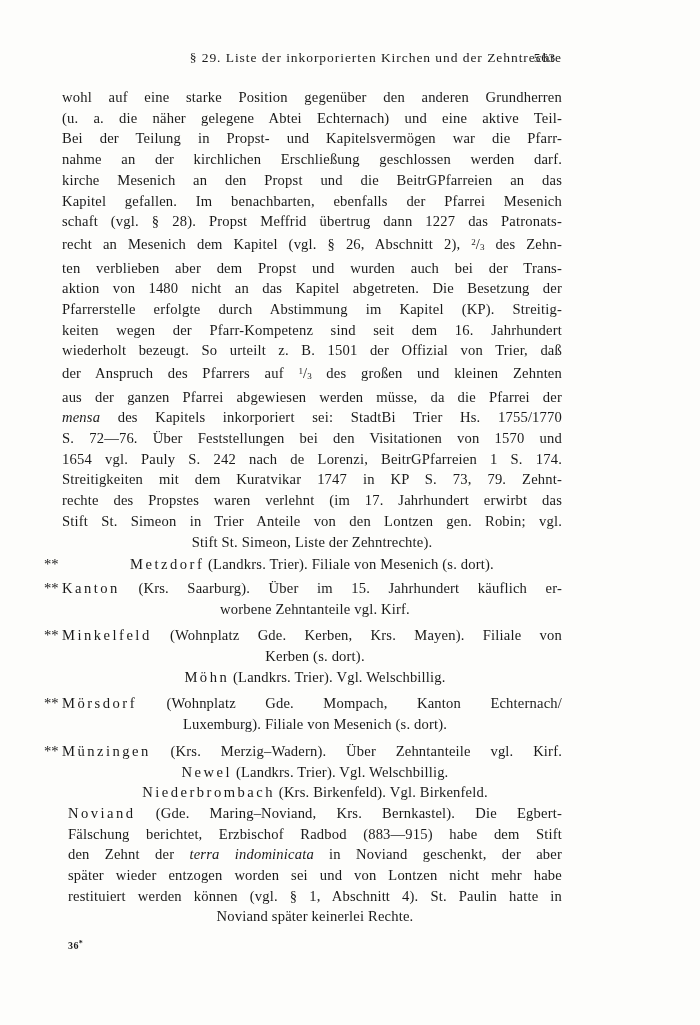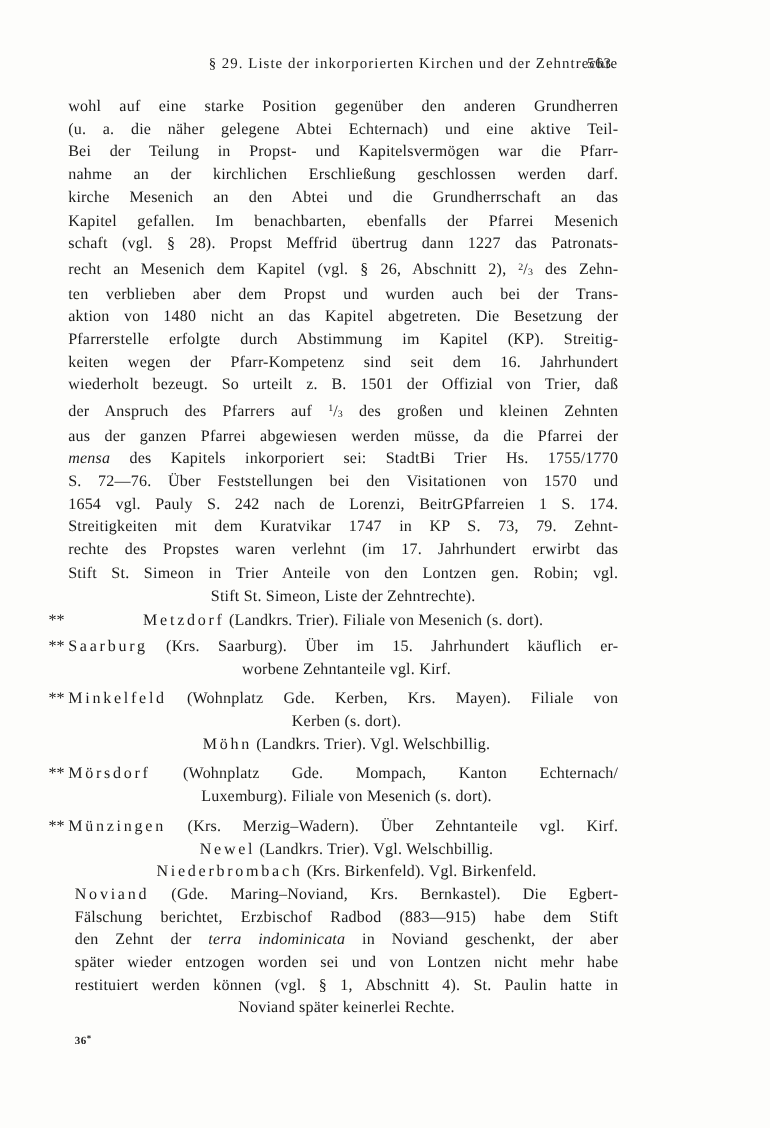--- a/index.html
+++ b/index.html
@@ -71,21 +71,21 @@
     <span>§ 29. Liste der inkorporierten Kirchen und der Zehntrechte</span>
     <span class="page-number">563</span>
   </div>
 
   <div class="content">
     <div class="main-paragraph">
         <div class="line body-line just"><span class="seg-normal">wohl auf eine starke Position gegenüber den anderen Grundherren</span></div>
         <div class="line body-line just"><span class="seg-normal">(u. a. die näher gelegene Abtei Echternach) und eine aktive Teil-</span></div>
         <div class="line body-line just"><span class="seg-normal">Bei der Teilung in Propst- und Kapitelsvermögen war die Pfarr-</span></div>
         <div class="line body-line just"><span class="seg-normal">nahme an der kirchlichen Erschließung geschlossen werden darf.</span></div>
-        <div class="line body-line just"><span class="seg-normal">kirche Mesenich an den Abtei und die Grundherrschaft an das</span></div>
+        <div class="line body-line just"><span class="seg-normal">kirche Mesenich an den Propst und die BeitrGPfarreien an das</span></div>
         <div class="line body-line just"><span class="seg-normal">Kapitel gefallen. Im benachbarten, ebenfalls der Pfarrei Mesenich</span></div>
         <div class="line body-line just"><span class="seg-normal">schaft (vgl. § 28). Propst Meffrid übertrug dann 1227 das Patronats-</span></div>
         <div class="line body-line just"><span class="seg-normal">recht an Mesenich dem Kapitel (vgl. § 26, Abschnitt 2), </span><span class="seg-sup">2</span><span class="seg-normal">/</span><span class="seg-sub">3</span><span class="seg-normal"> des Zehn-</span></div>
         <div class="line body-line just"><span class="seg-normal">ten verblieben aber dem Propst und wurden auch bei der Trans-</span></div>
         <div class="line body-line just"><span class="seg-normal">aktion von 1480 nicht an das Kapitel abgetreten. Die Besetzung der</span></div>
         <div class="line body-line just"><span class="seg-normal">Pfarrerstelle erfolgte durch Abstimmung im Kapitel (KP). Streitig-</span></div>
         <div class="line body-line just"><span class="seg-normal">keiten wegen der Pfarr-Kompetenz sind seit dem 16. Jahrhundert</span></div>
         <div class="line body-line just"><span class="seg-normal">wiederholt bezeugt. So urteilt z. B. 1501 der Offizial von Trier, daß</span></div>
         <div class="line body-line just"><span class="seg-normal">der Anspruch des Pfarrers auf </span><span class="seg-sup">1</span><span class="seg-normal">/</span><span class="seg-sub">3</span><span class="seg-normal"> des großen und kleinen Zehnten</span></div>
         <div class="line body-line just"><span class="seg-normal">aus der ganzen Pfarrei abgewiesen werden müsse, da die Pfarrei der</span></div>
@@ -95,21 +95,21 @@
         <div class="line body-line just"><span class="seg-normal">Streitigkeiten mit dem Kuratvikar 1747 in KP S. 73, 79. Zehnt-</span></div>
         <div class="line body-line just"><span class="seg-normal">rechte des Propstes waren verlehnt (im 17. Jahrhundert erwirbt das</span></div>
         <div class="line body-line just"><span class="seg-normal">Stift St. Simeon in Trier Anteile von den Lontzen gen. Robin; vgl.</span></div>
         <div class="line body-line"><span class="seg-normal">Stift St. Simeon, Liste der Zehntrechte).</span></div>
       </div>
     <div class="entries">
         <div class="entry" style="margin-top: 2px;">
           <div class="line entry-first"><span class="marker">**</span><span class="seg-sperr">Metzdorf</span><span class="seg-normal"> (Landkrs. Trier). Filiale von Mesenich (s. dort).</span></div>
         </div>
         <div class="entry" style="margin-top: 3px;">
-          <div class="line entry-first just"><span class="marker">**</span><span class="seg-sperr">Saarburg</span><span class="seg-normal"> (Krs. Saarburg). Über im 15. Jahrhundert käuflich er-</span></div>
+          <div class="line entry-first just"><span class="marker">**</span><span class="seg-sperr">Kanton</span><span class="seg-normal"> (Krs. Saarburg). Über im 15. Jahrhundert käuflich er-</span></div>
           <div class="line entry-cont"><span class="seg-normal">worbene Zehntanteile vgl. Kirf.</span></div>
         </div>
         <div class="entry" style="margin-top: 6px;">
           <div class="line entry-first just"><span class="marker">**</span><span class="seg-sperr">Minkelfeld</span><span class="seg-normal"> (Wohnplatz Gde. Kerben, Krs. Mayen). Filiale von</span></div>
           <div class="line entry-cont"><span class="seg-normal">Kerben (s. dort).</span></div>
         </div>
         <div class="entry" style="margin-top: 0px;">
           <div class="line entry-first plain"><span class="seg-sperr">Möhn</span><span class="seg-normal"> (Landkrs. Trier). Vgl. Welschbillig.</span></div>
         </div>
         <div class="entry" style="margin-top: 6px;">

